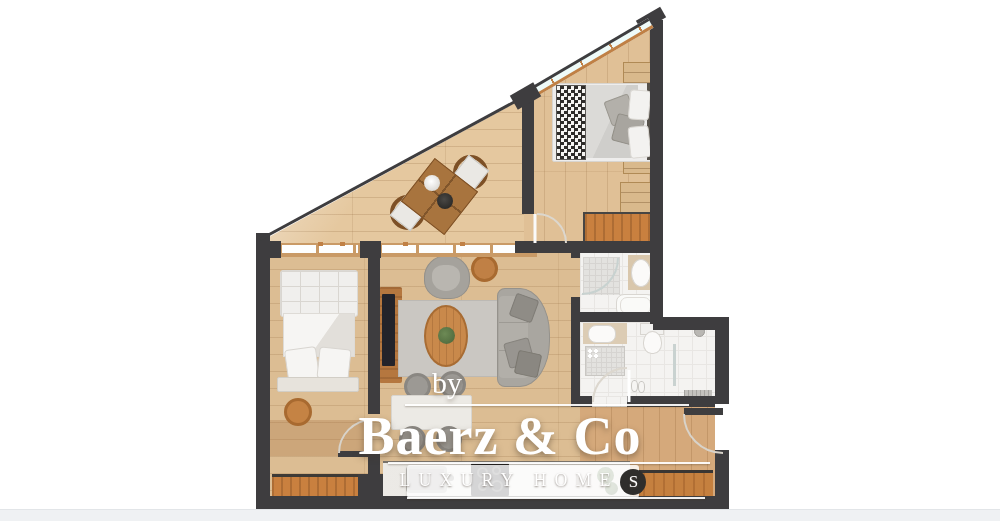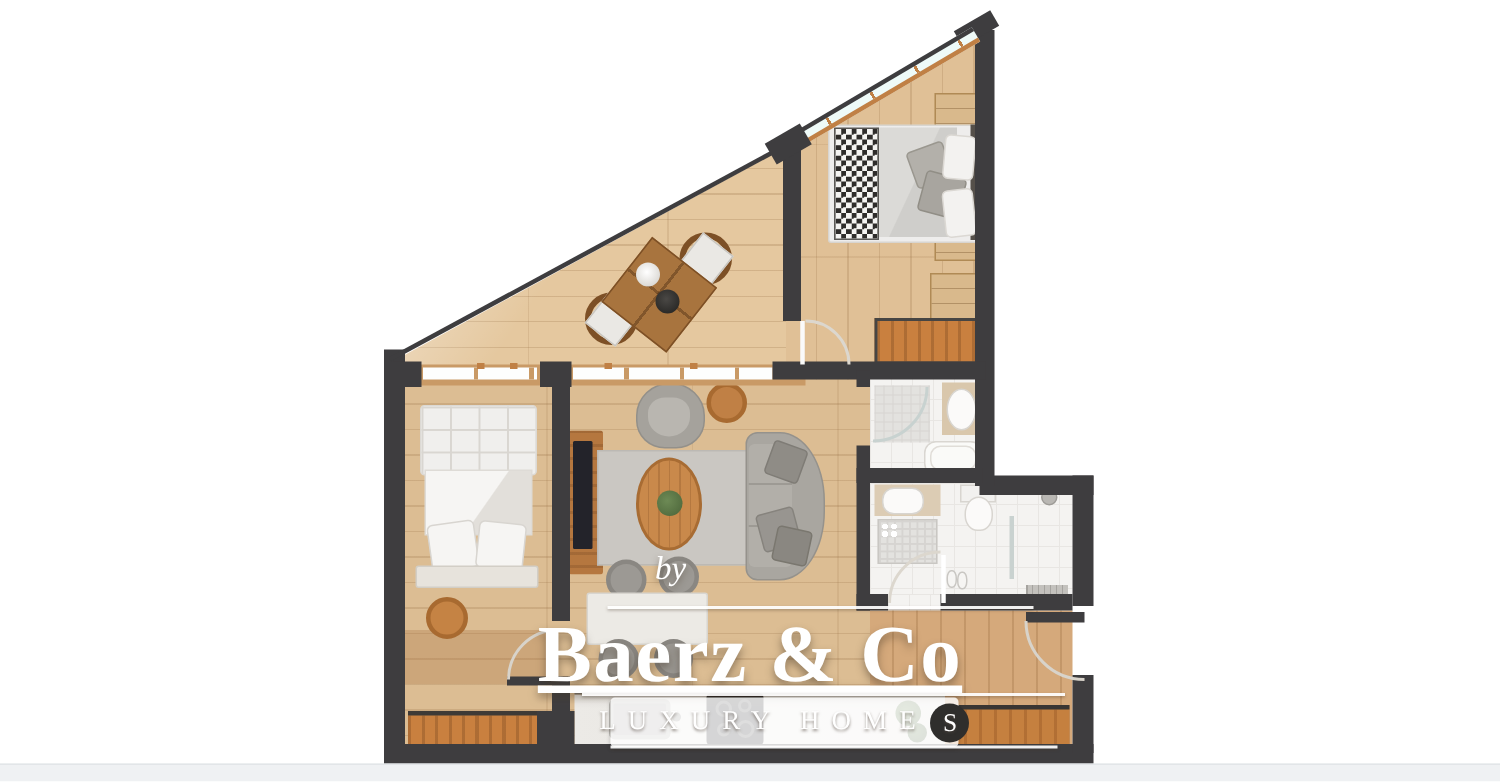--- a/index.html
+++ b/index.html
@@ -46,21 +46,21 @@
   .shelf{background:#d9b98c;
     background-image:repeating-linear-gradient(180deg, transparent 0 9px, rgba(120,85,45,.4) 9px 10px);}
   .rug-gray{background:#cac7c2;border:1px solid #bcb9b4;}
   .rug-wood{background:rgba(165,108,58,.28);}
   .rug-entry{background:#c5803f;border-top:3px solid #3a3633;
     background-image:repeating-linear-gradient(90deg, rgba(120,60,20,.25) 0 2px, transparent 2px 10px);}
   .counter{background:linear-gradient(90deg,#eceae6,#e4e2de);border-top:2px solid #7a746c;}
   .arcs{position:absolute;left:0;top:0;pointer-events:none;}
   
   .wm{color:#ffffff;text-align:center;}
-  .wm-by{font-size:22px;font-style:italic;text-shadow:0 2px 4px rgba(70,55,40,.5);}
+  .wm-by{font-size:30px;text-shadow:0 2px 4px rgba(70,55,40,.5);}
   .wm-rule{background:rgba(255,255,255,.92);box-shadow:0 1px 2px rgba(70,55,40,.35);}
   .wm-brand{font-size:54px;font-weight:bold;letter-spacing:1px;
     text-shadow:0 3px 6px rgba(70,55,40,.5);white-space:nowrap;}
   .wm-banner{background:rgba(255,255,255,.82);border-radius:3px;box-shadow:0 1px 3px rgba(0,0,0,.18);
     display:flex;align-items:center;justify-content:center;}
   .wm-tag{font-size:18px;letter-spacing:8px;color:#fff;
     text-shadow:0 1px 2px rgba(90,80,70,.65);white-space:nowrap;}
   .wm-s{display:inline-flex;align-items:center;justify-content:center;width:26px;height:26px;
     border-radius:50%;background:#2f2e2c;color:#fff;font-size:17px;letter-spacing:0;
     vertical-align:middle;margin-left:2px;}
@@ -203,21 +203,21 @@
     <path d="M 618 258 A 36 36 0 0 1 582 294" fill="none" stroke="#c8d2d0" stroke-width="2"></path>
     <path d="M 593 402 A 34 34 0 0 1 627 368" fill="none" stroke="#dcd7ce" stroke-width="2"></path>
     <line x1="629" y1="370" x2="629" y2="402" stroke="#ffffff" stroke-width="3"></line>
     <path d="M 684 414 A 39 39 0 0 0 723 453" fill="none" stroke="#d8d3ca" stroke-width="2"></path>
   </svg>
 
   <div class="abs wm wm-by" style="left:407px;top:366px;width:80px;">
     <span>by</span>
   </div>
   <div class="abs wm-rule" style="left:405px;top:404px;width:284px;height:2px;"></div>
-  <div class="abs wm wm-brand" style="left:350px;top:405px;width:300px;text-decoration:underline;">
+  <div class="abs wm wm-brand" style="left:350px;top:405px;width:300px;">
     <span>Baerz &amp; Co</span>
   </div>
   <div class="abs wm-rule" style="left:388px;top:462px;width:322px;height:2px;"></div>
   <div class="abs wm-banner" style="left:407px;top:465px;width:232px;height:33px;text-align:right;">
     <span class="wm-tag"><span>LUXURY HOME</span><span class="wm-s">S</span></span>
   </div>
   <div class="abs wm-rule" style="left:407px;top:497px;width:298px;height:2px;"></div>
 
   <div class="abs bottom-strip" style="left:0;top:509px;width:1000px;height:12px;"></div>
 </div>

